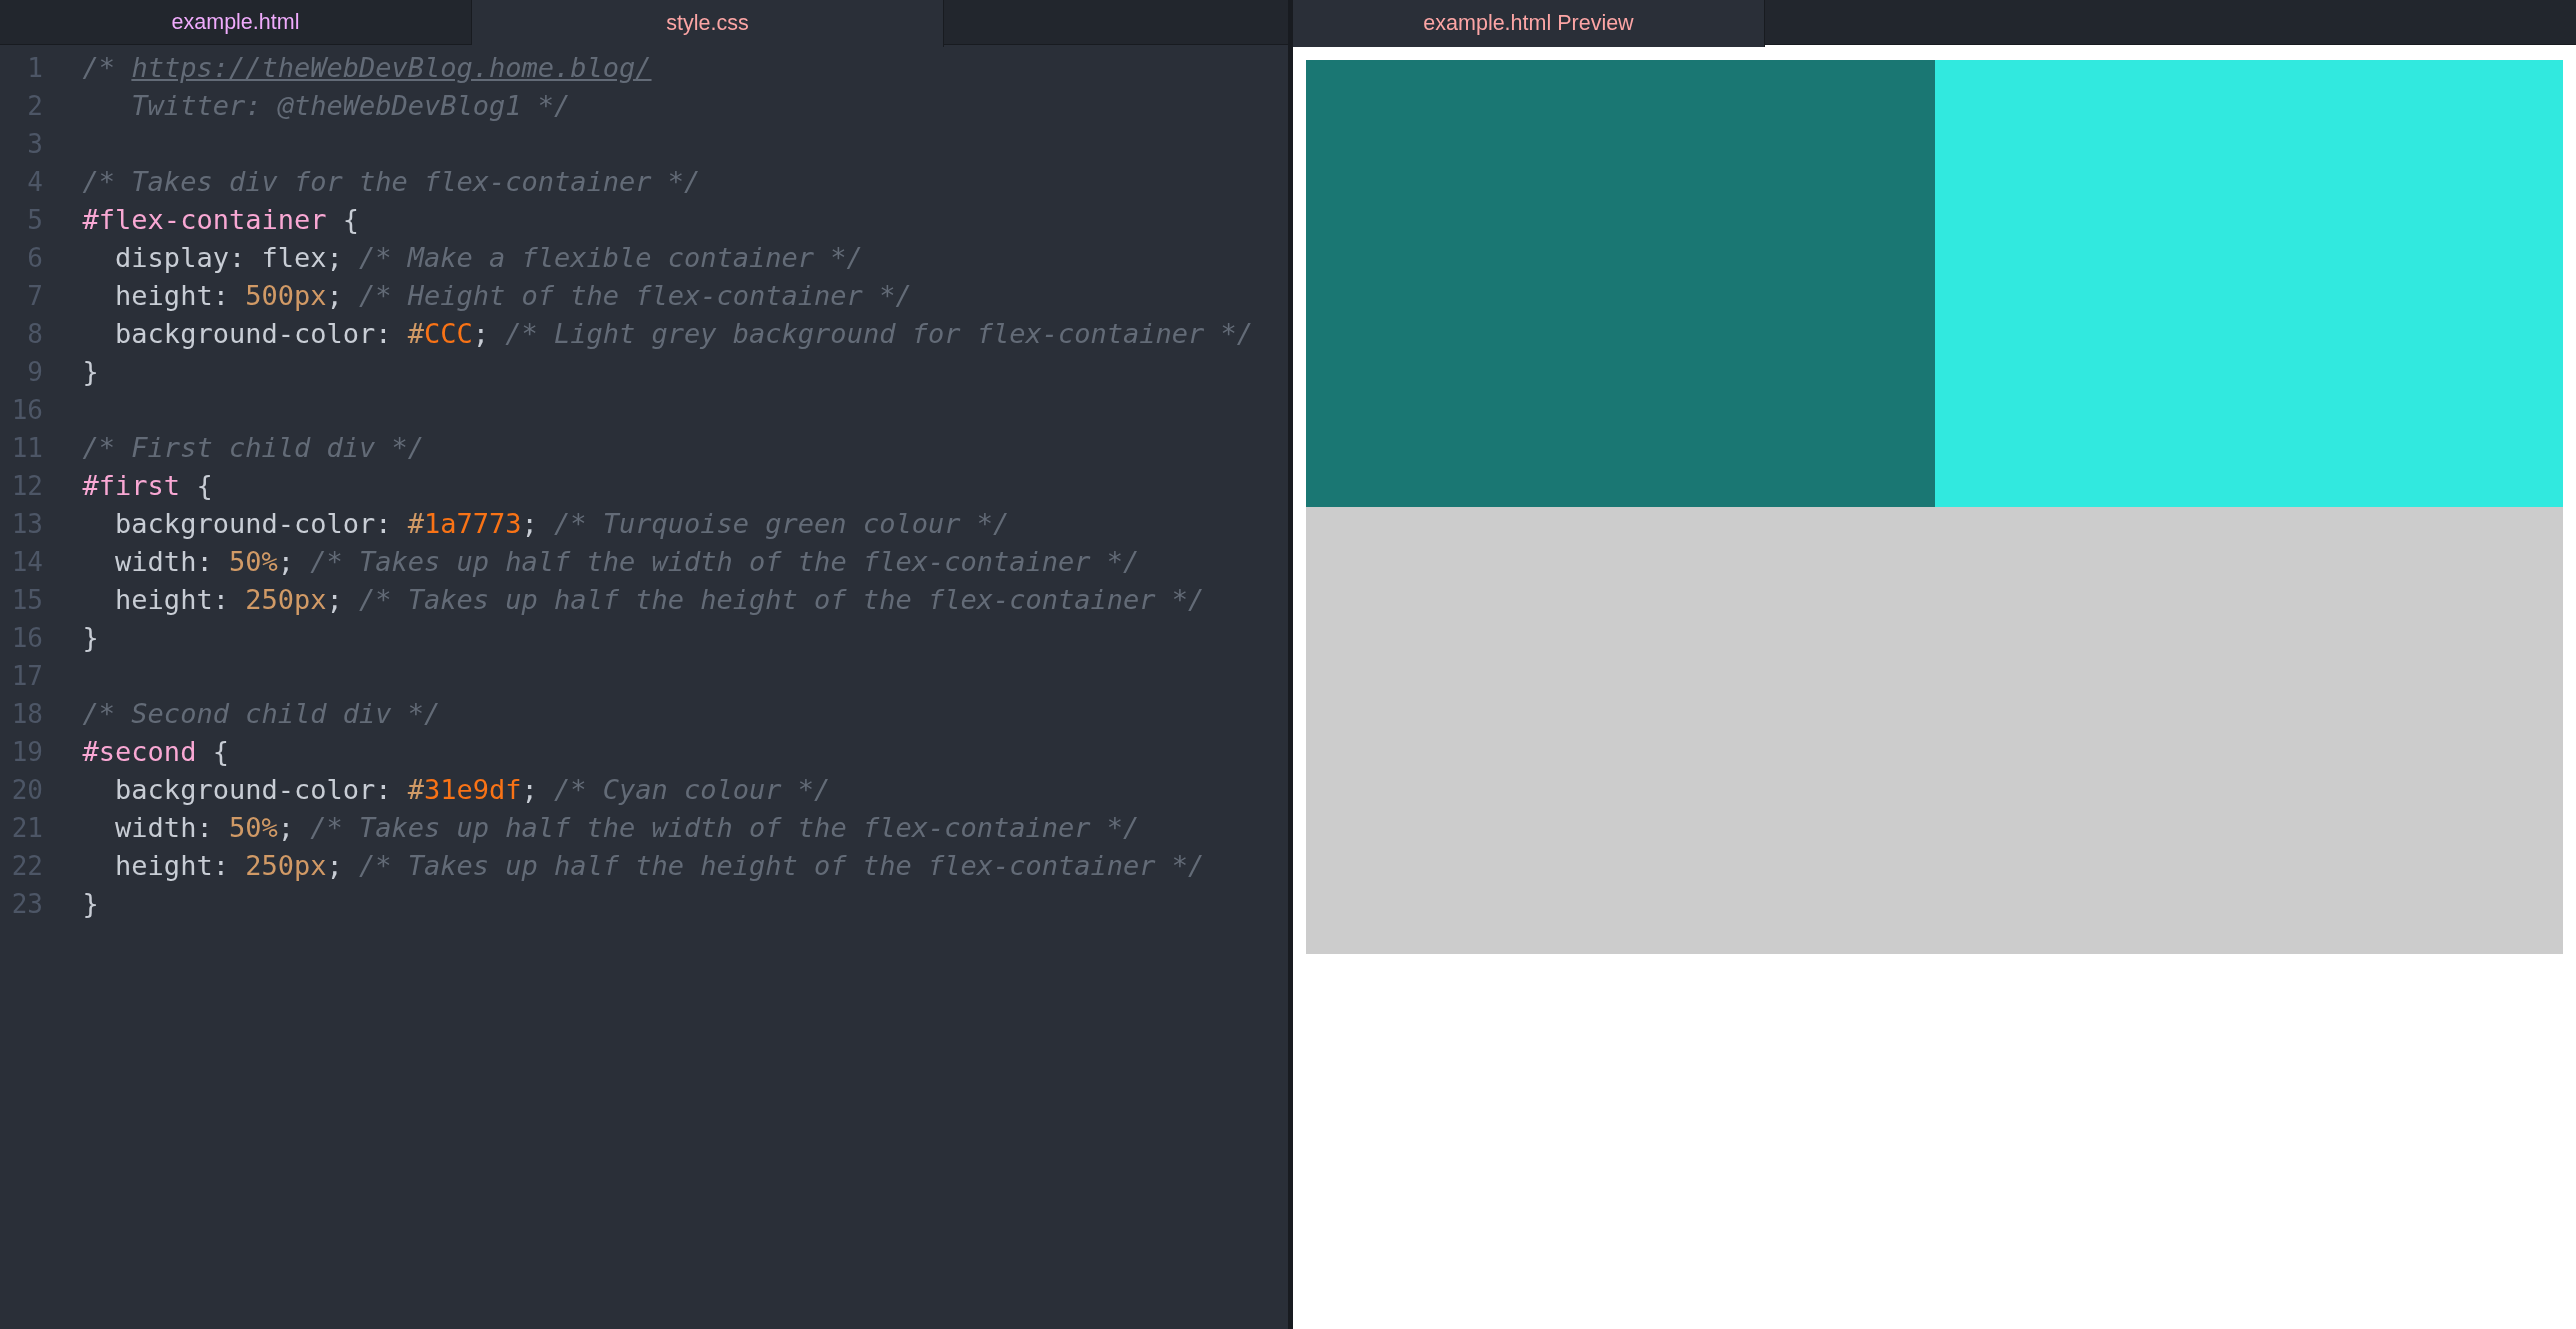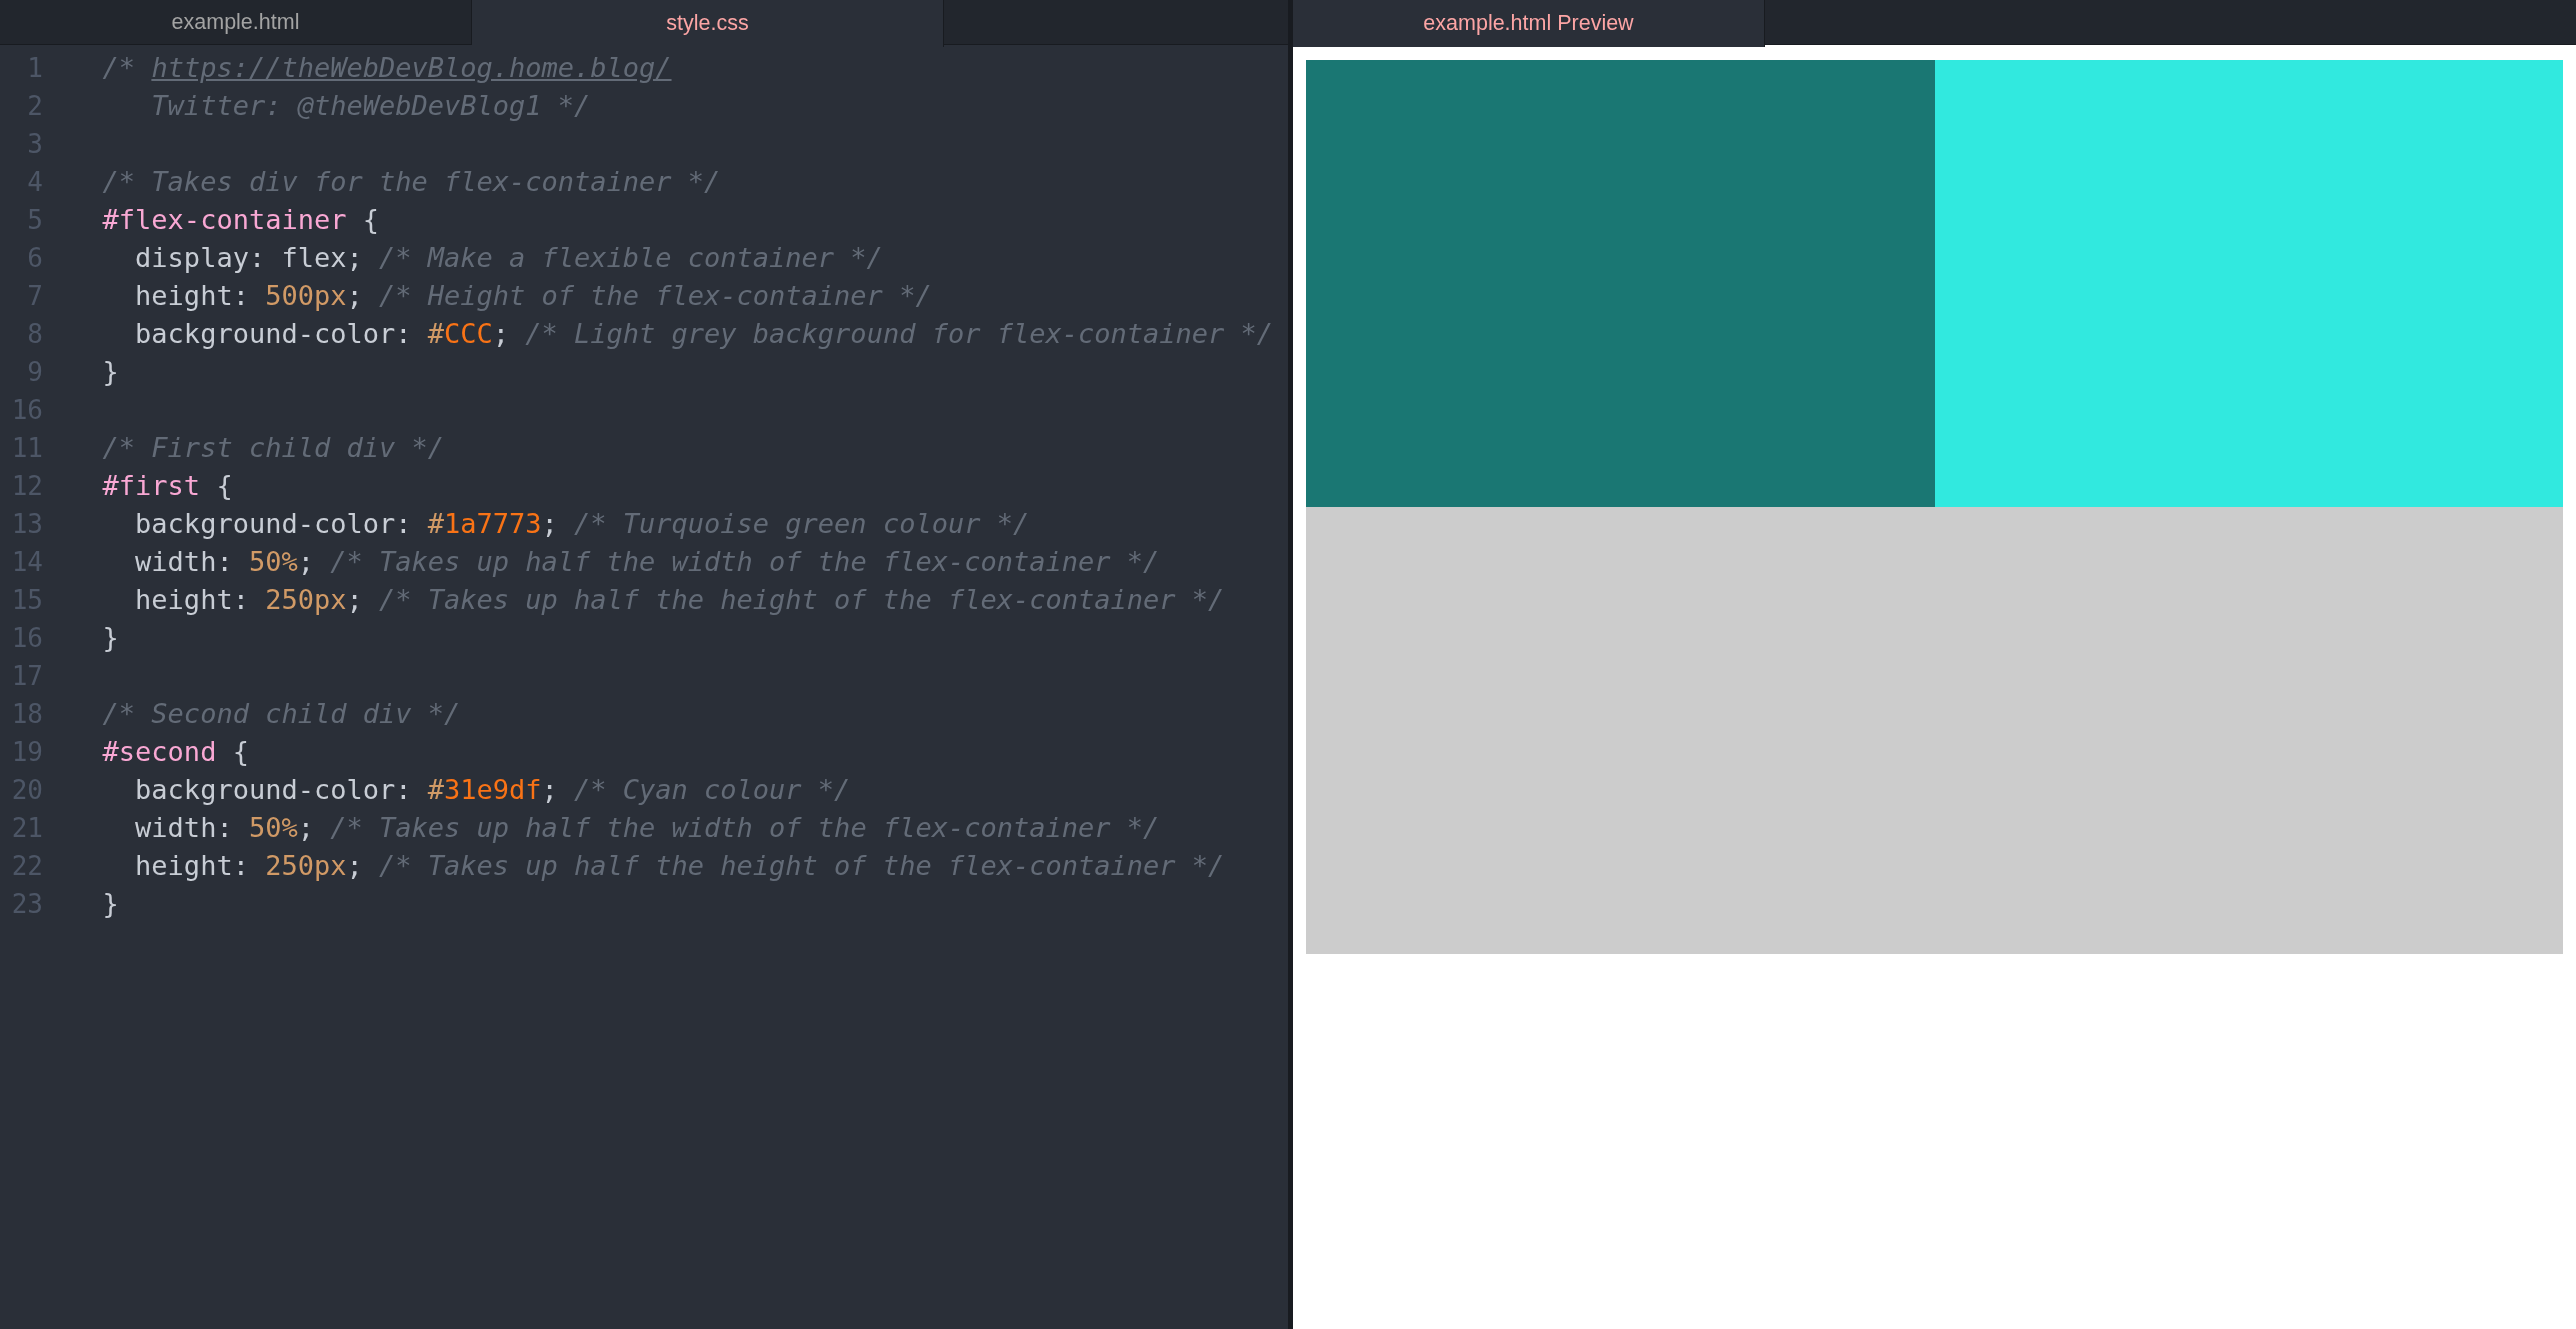--- a/index.html
+++ b/index.html
@@ -12,34 +12,34 @@
   .pane-divider { position:absolute; left:1288px; top:0; width:5.4px; height:1329px;
                 background:#181b20; }
   .right-pane { position:absolute; left:1293px; top:0; width:1283px; height:1329px;
                 background:#ffffff;border-radius:20px; }
 
   
   .tabbar { position:absolute; top:0; left:0; width:100%; height:45px;
             background:#22262d; border-bottom:1.8px solid #181b20; }
   .tab { position:absolute; top:0; height:45px; width:472px;
          display:flex; align-items:center; justify-content:center;
-         font-size:21.5px; color:#a3a3a3; border-right:1.8px solid #181b20;
+         font-size:21.5px; color:#f0abfc; border-right:1.8px solid #181b20;
          cursor:default; }
   .tab.active { background:#2a2f38; color:#fca5a5; height:47px; z-index:2; }
   .tab.t0 { left:0; }
   .tab.t1 { left:472px; }
 
   
   .editor { position:absolute; top:45px; left:0; width:1288px; height:1284px;
             padding-top:3.6px; }
   .code-line { display:flex; height:38px; line-height:38px; white-space:pre;
                font-family:"DejaVu Sans Mono", monospace; font-size:27px; }
   .code-line .ln { width:43px; flex:0 0 43px; text-align:right; color:#4d5666;
                    font-size:26px; }
-  .code-line .code { flex:1; margin-left:56px; padding-left:3.6px; position:relative; }
+  .code-line .code { flex:1; margin-left:36px; padding-left:3.6px; position:relative; }
   .code-line.active .code { background:#2f3440; }
   .code-line.active .ln { color:#8e96a5; }
   .cursor { position:absolute; left:3.6px; top:4.5px; width:2.7px; height:29px;
             background:#528bff; }
 
   .tok-plain    { color:#c8cdd5; }
   .tok-comment  { color:#636b77; font-style:italic; }
   .tok-link     { color:#636b77; font-style:italic; text-decoration:underline; }
   .tok-selector { color:#f9a8d4; }
   .tok-number   { color:#d19a66; }

